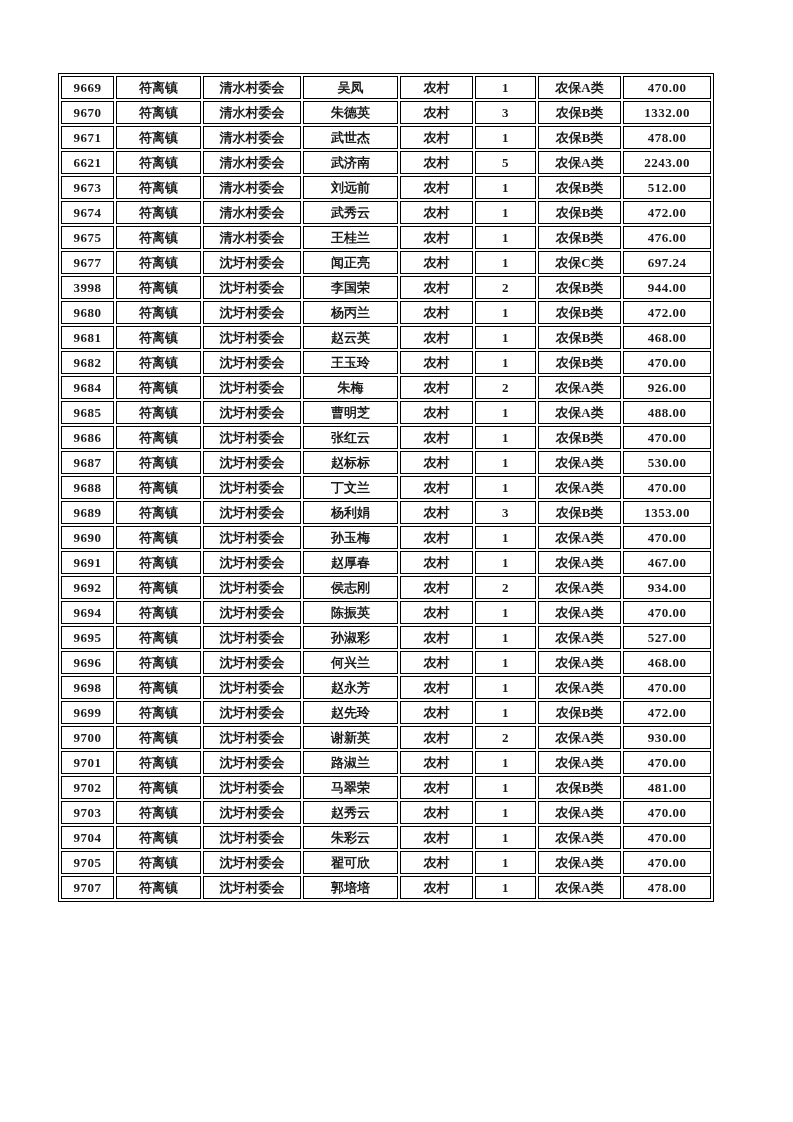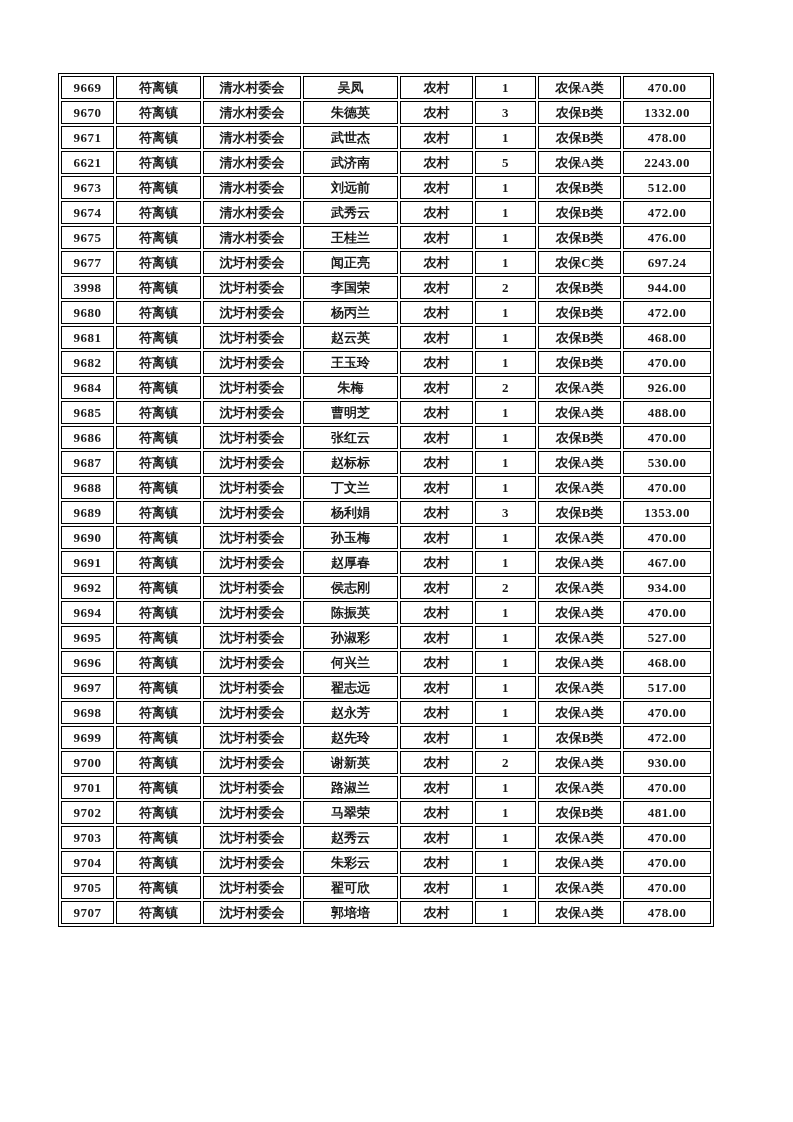--- a/index.html
+++ b/index.html
@@ -306,30 +306,20 @@
     <td class="num">9696</td>
     <td>符离镇</td>
     <td>沈圩村委会</td>
     <td>何兴兰</td>
     <td>农村</td>
     <td class="num">1</td>
     <td>农保A类</td>
     <td class="num">468.00</td>
   </tr>
         <tr>
-    <td class="num">9697</td>
-    <td>符离镇</td>
-    <td>沈圩村委会</td>
-    <td>翟志远</td>
-    <td>农村</td>
-    <td class="num">1</td>
-    <td>农保A类</td>
-    <td class="num">517.00</td>
-  </tr>
-        <tr>
     <td class="num">9698</td>
     <td>符离镇</td>
     <td>沈圩村委会</td>
     <td>赵永芳</td>
     <td>农村</td>
     <td class="num">1</td>
     <td>农保A类</td>
     <td class="num">470.00</td>
   </tr>
         <tr>

